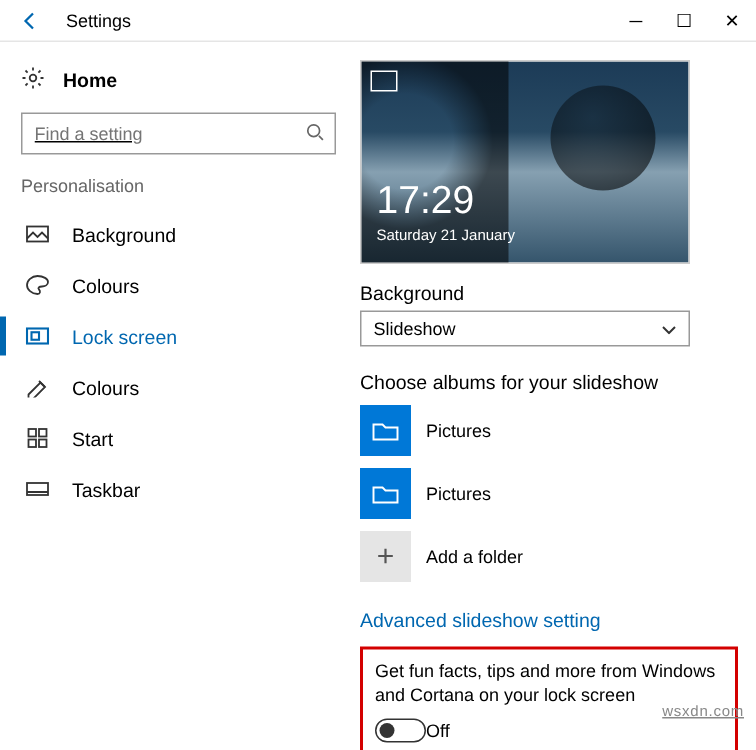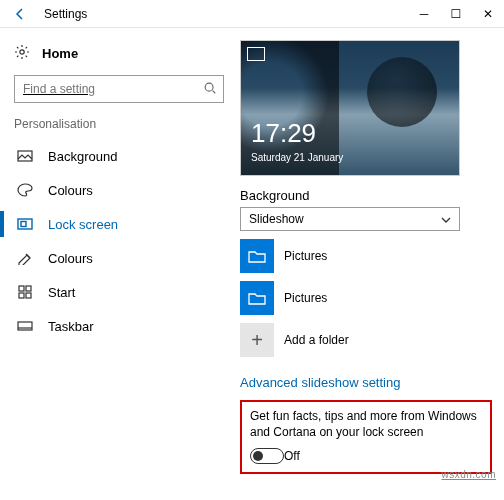--- a/index.html
+++ b/index.html
@@ -147,20 +147,21 @@
     <div class="label">Background</div>
     <div class="dropdown">
       <span>Slideshow</span>
       <span>
         <svg width="10" height="6" viewBox="0 0 10 6" fill="none" stroke="#333" stroke-width="1.3">
             <path d="M1 1l4 4 4-4"></path>
           </svg>
       </span>
     </div>
 
+    <div class="sub-label">Choose albums for your slideshow</div>
     <div class="album-row">
       <div class="album-tile">
         <svg width="18" height="14" viewBox="0 0 18 14" fill="none" stroke="#fff" stroke-width="1.3">
             <path d="M1 3h6l2 2h8v8H1V3Z"></path>
           </svg>
       </div>
       <span>Pictures</span>
     </div>
     <div class="album-row">
       <div class="album-tile">

